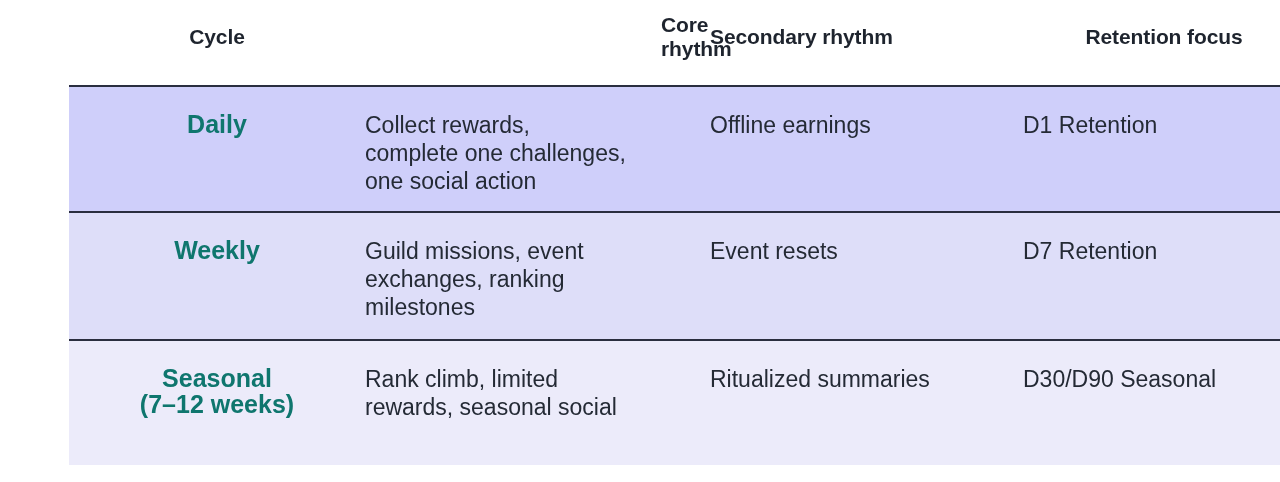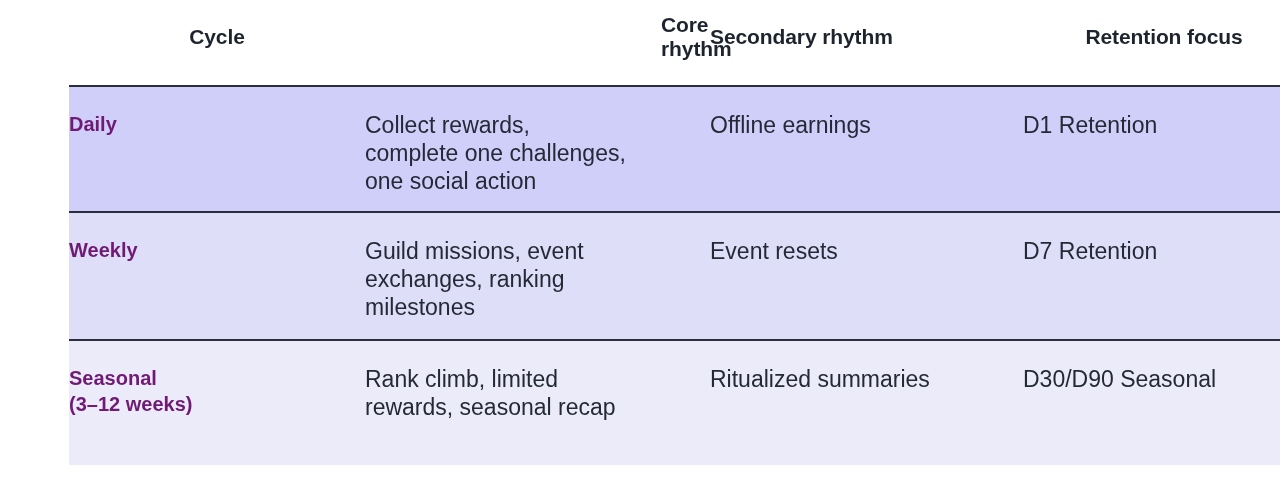--- a/index.html
+++ b/index.html
@@ -67,25 +67,25 @@
     color: #242a35;
     border: none;
   }
 
   tbody td .cell {
     padding-top: 24px;
     padding-bottom: 10px;
   }
 
   td.cycle-cell {
-    text-align: left;
+    text-align: center;
     font-weight: 700;
-    font-size: 20px;
+    font-size: 25px;
     line-height: 26px;
-    color: #701a75;
+    color: #0f766e;
   }
   td.cycle-cell .cell { padding-top: 24px; }
 
   td.core-cell .cell    { padding-left: 0px; }
   td.second-cell .cell  { padding-left: 13px; }
   td.focus-cell .cell   { padding-left: 13px; }
 
   tr.row-daily    td { background: #cfcffa; height: 124px; }
   tr.row-weekly   td { background: #dedef9; height: 126px; margin-left: 32px; }
   tr.row-seasonal td { background: #ecebfa; height: 124px; }
@@ -151,25 +151,25 @@
           <div class="cell multi-line">Event resets</div>
         </td>
         <td class="focus-cell">
           <div class="cell multi-line">D7 Retention</div>
         </td>
       </tr>
 
       <tr class="row-seasonal">
         <td class="cycle-cell">
           <div class="cell multi-line">Seasonal
-(3–12 weeks)</div>
+(7–12 weeks)</div>
         </td>
         <td class="core-cell">
           <div class="cell multi-line">Rank climb, limited
-rewards, seasonal recap</div>
+rewards, seasonal social</div>
         </td>
         <td class="second-cell">
           <div class="cell multi-line">Ritualized summaries</div>
         </td>
         <td class="focus-cell">
           <div class="cell multi-line">D30/D90 Seasonal</div>
         </td>
       </tr>
 
     </tbody>

